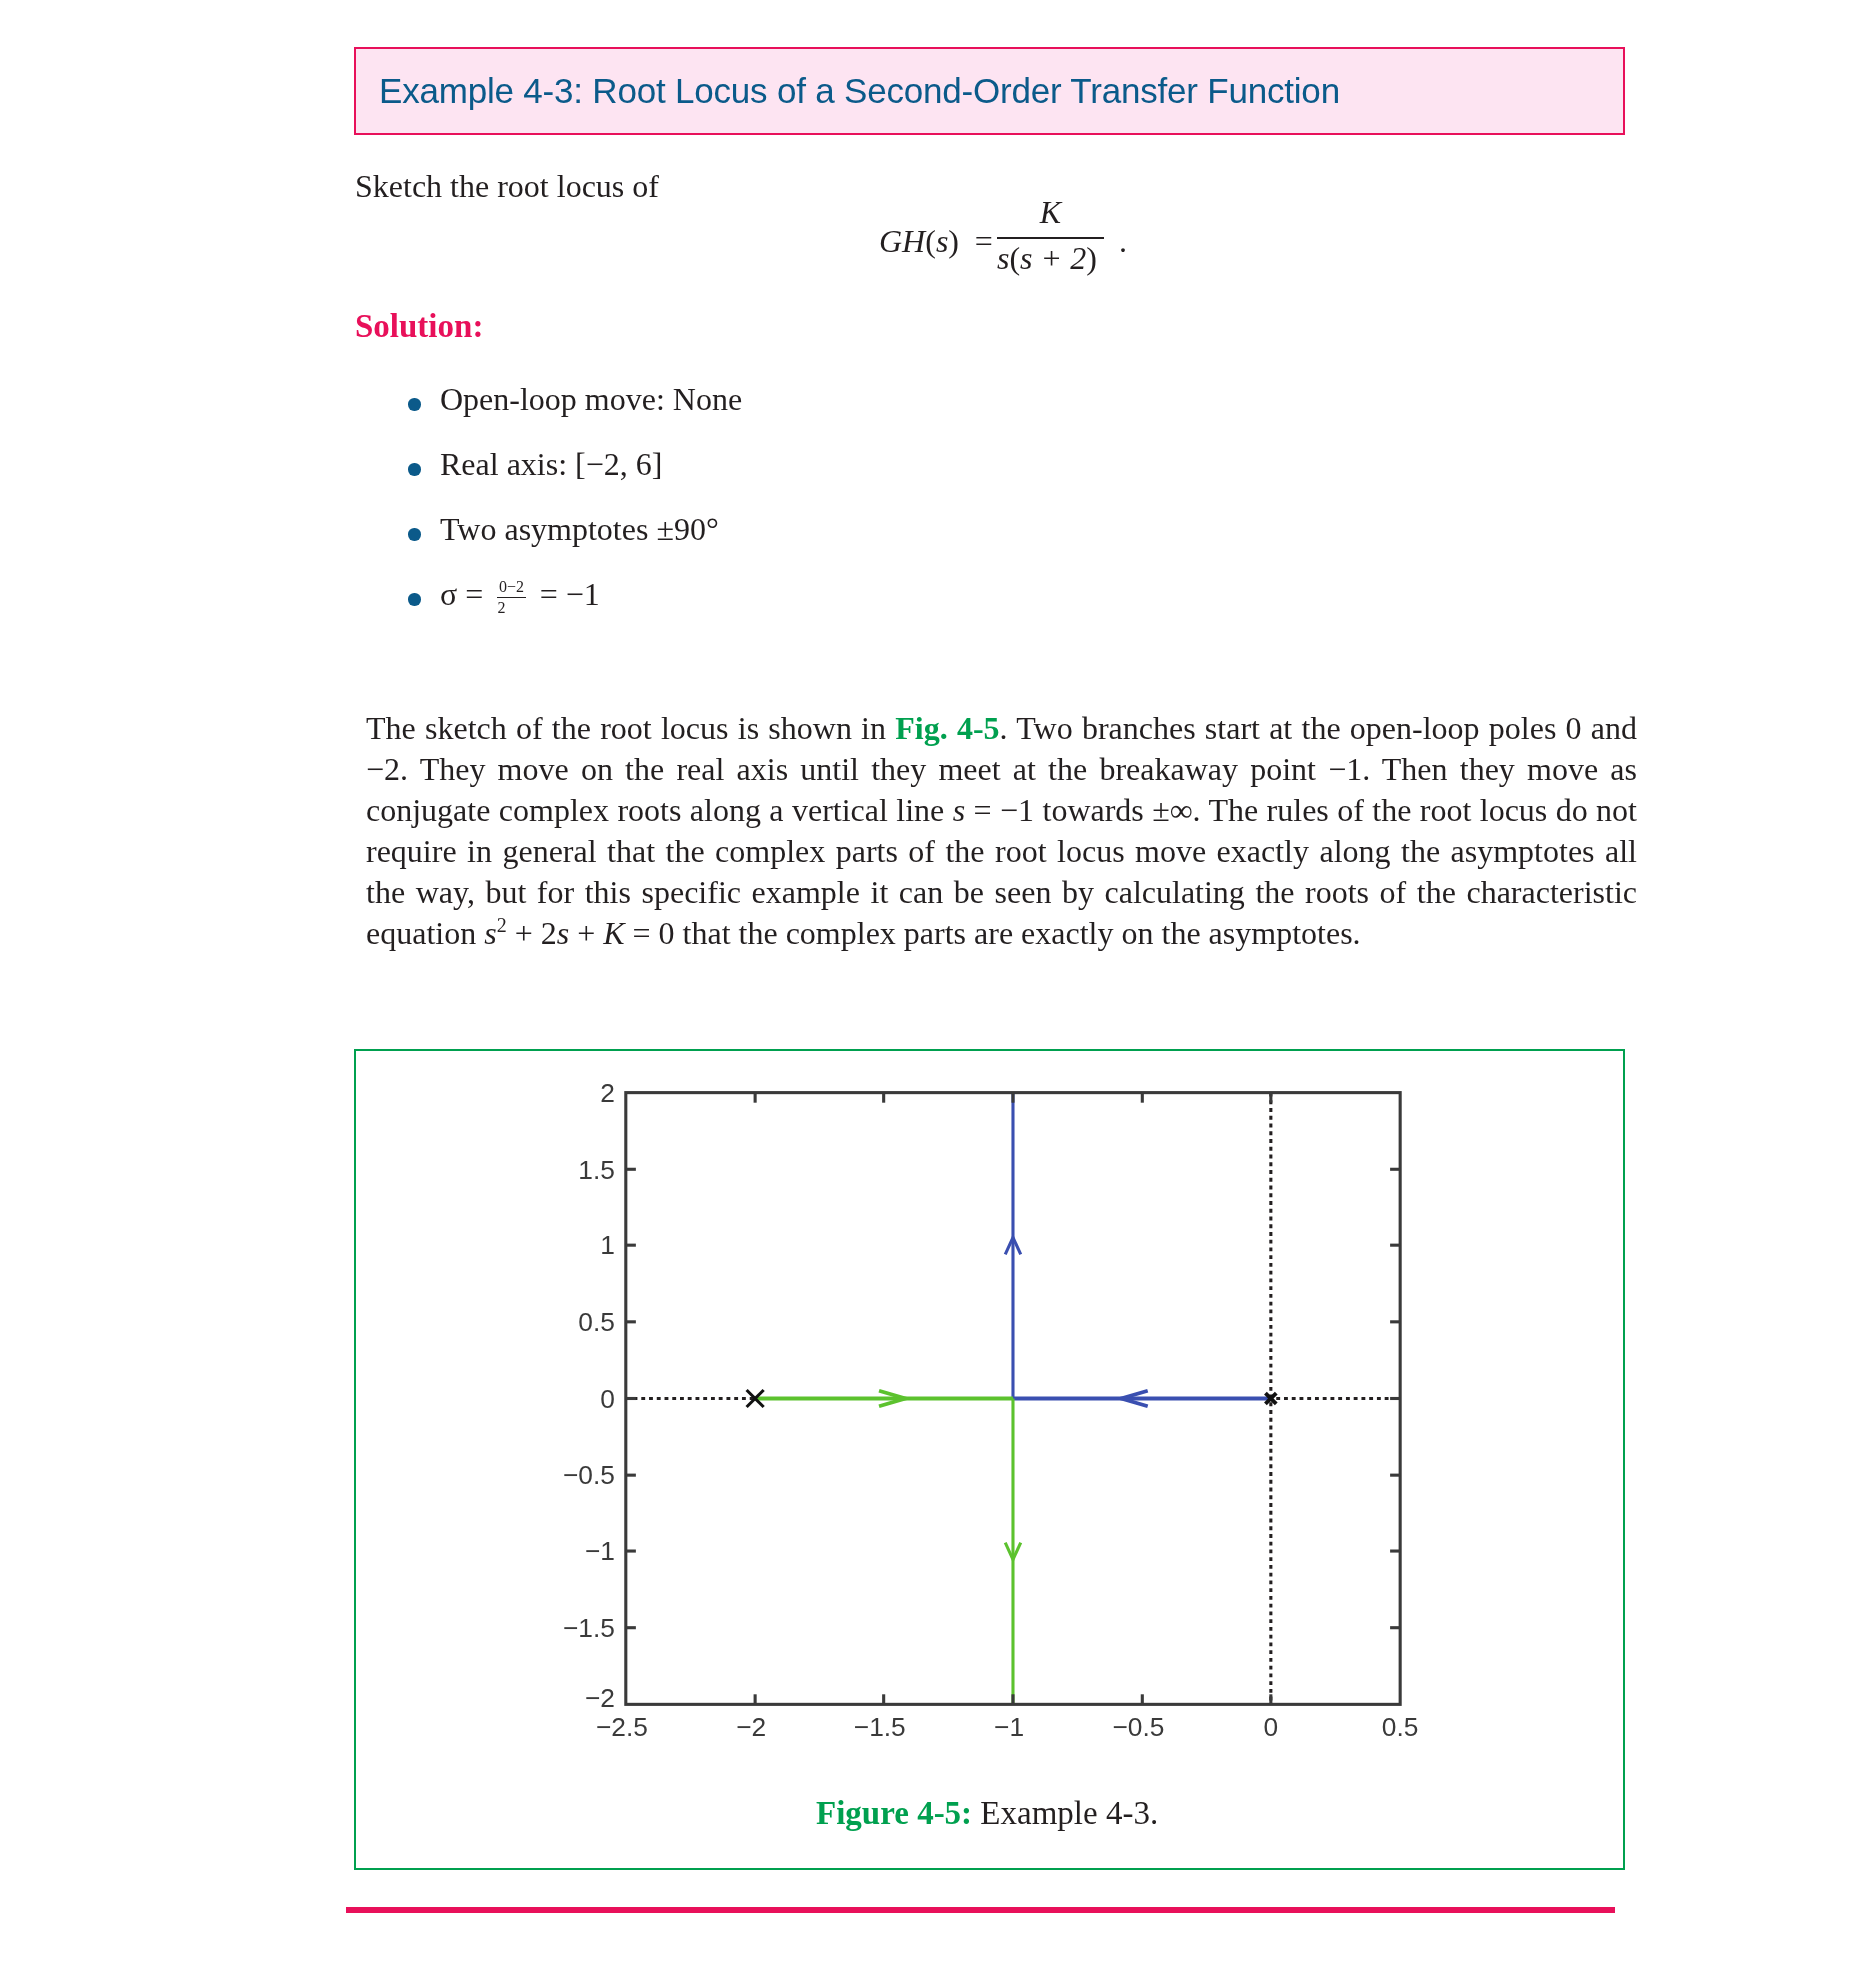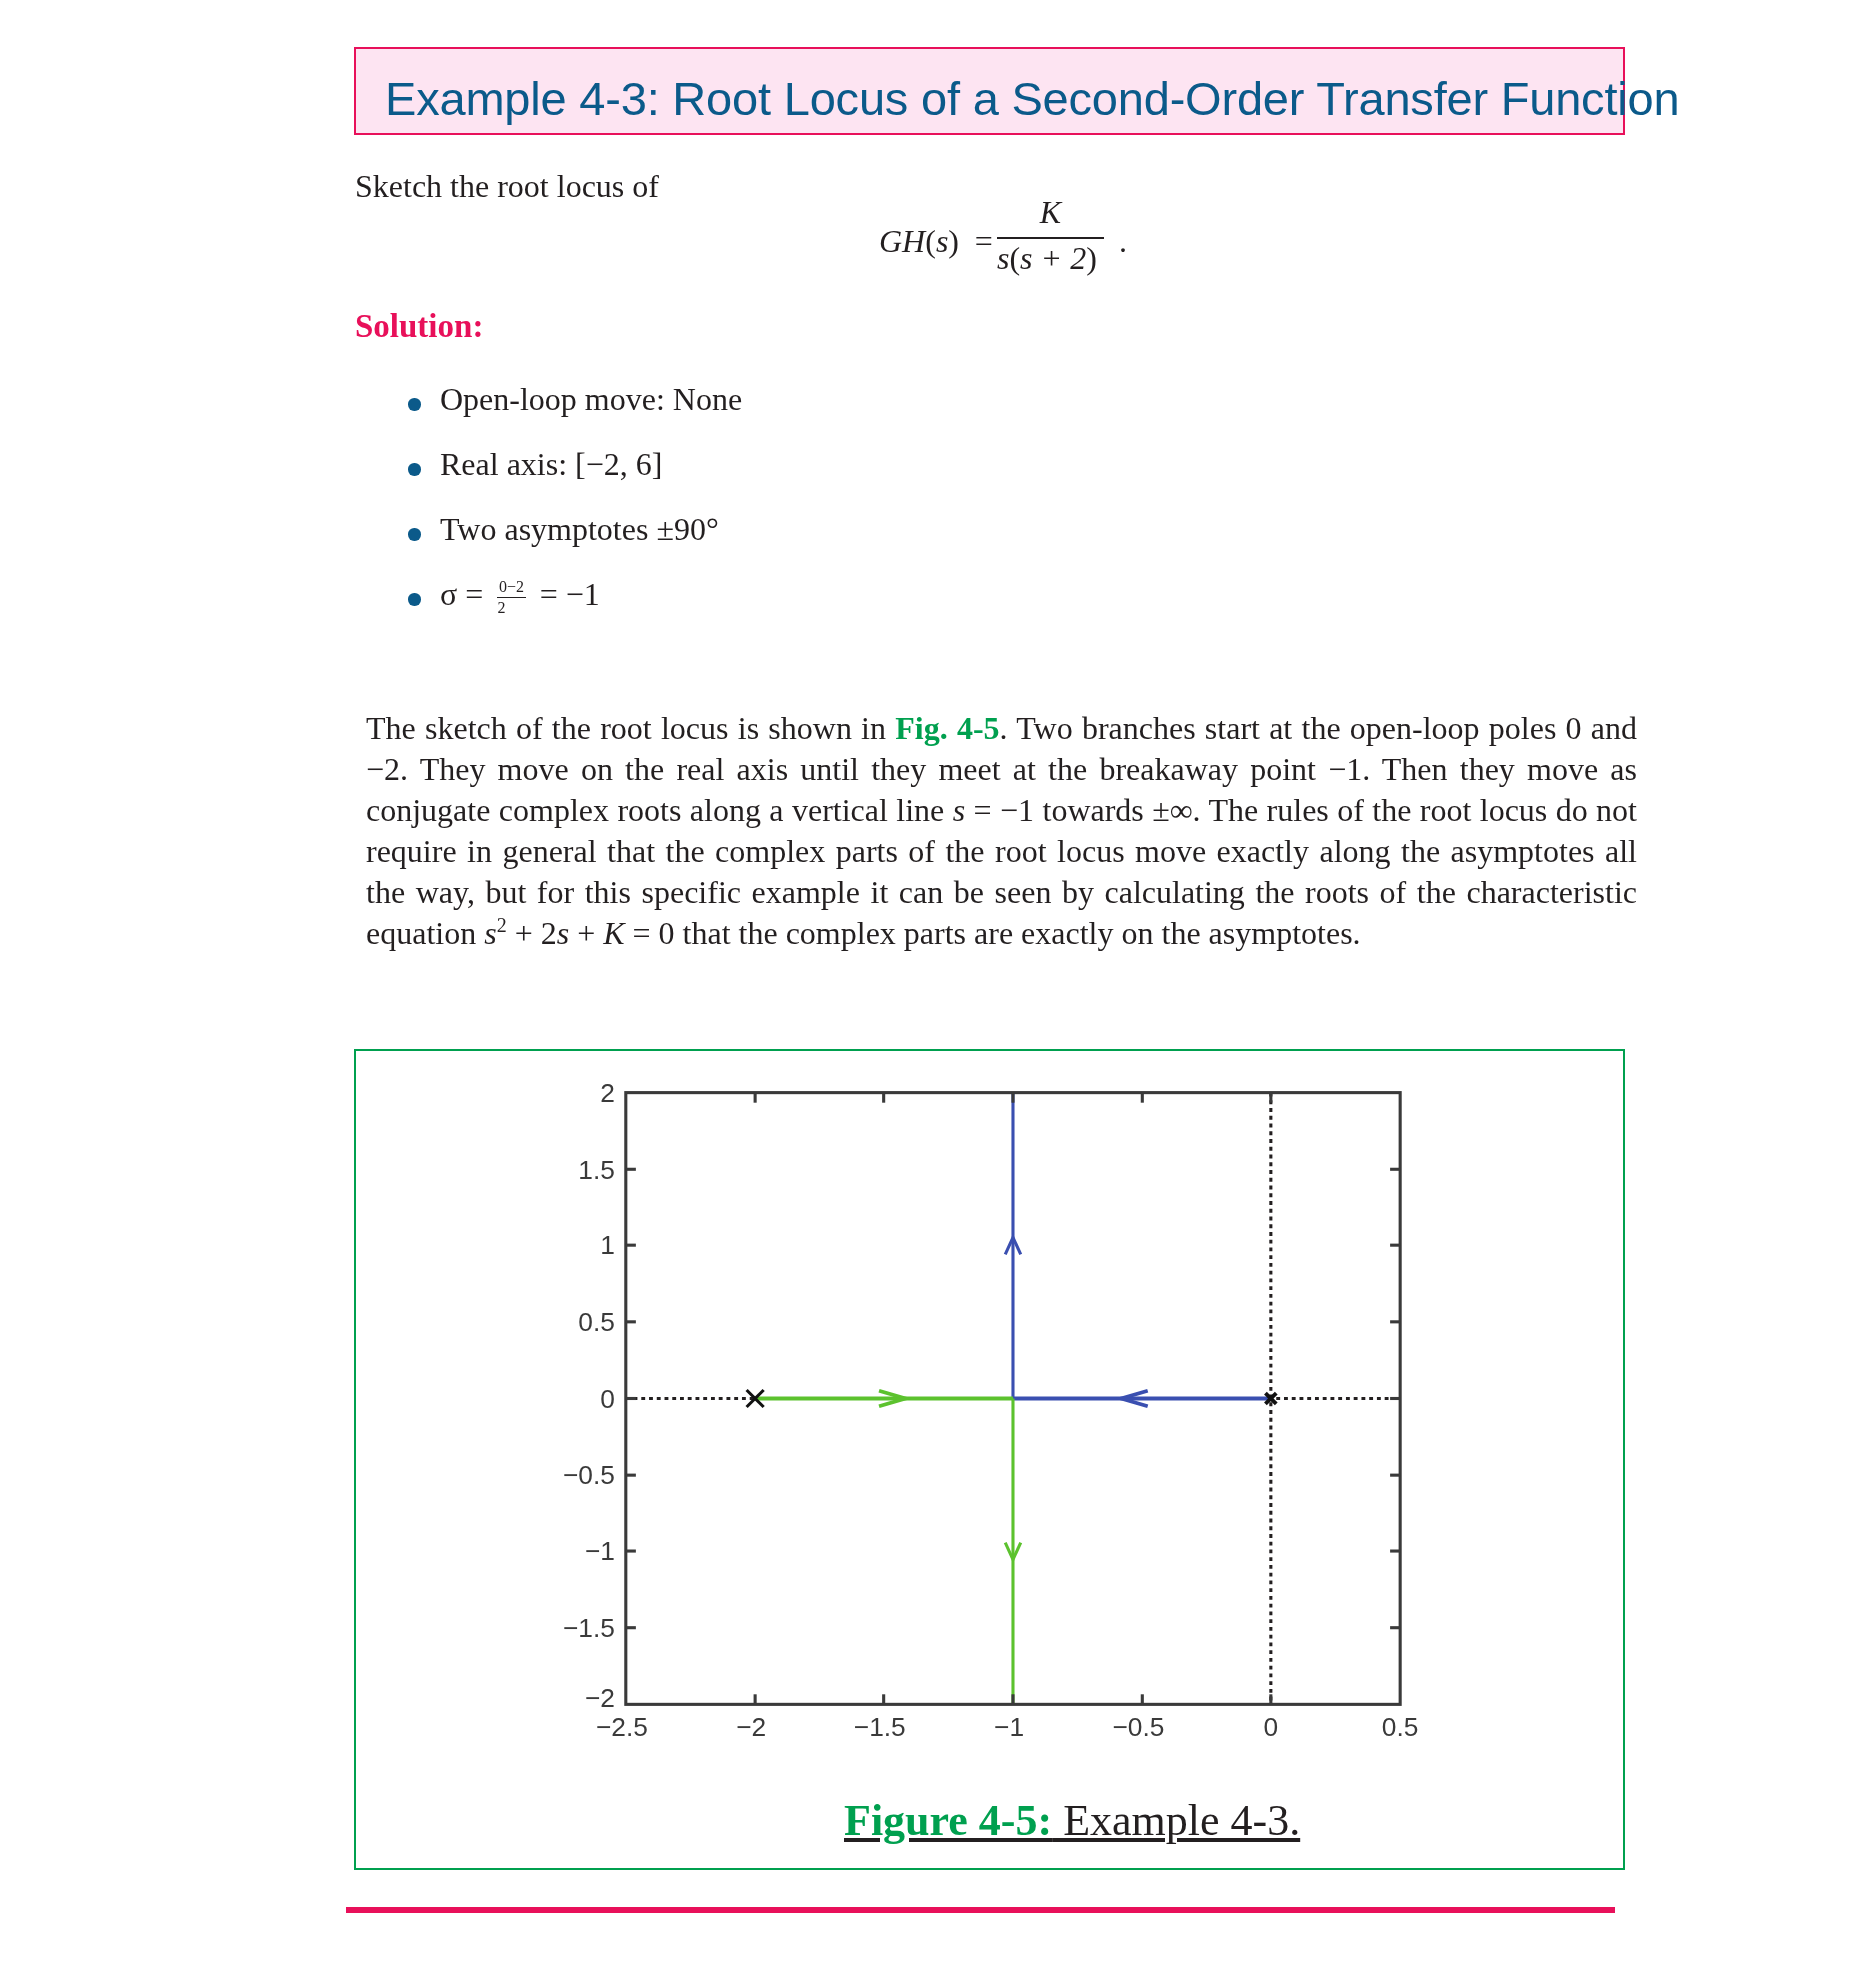--- a/index.html
+++ b/index.html
@@ -2,22 +2,22 @@
 <html style="font-size:12.4px"><head>
 <meta charset="utf-8">
 <style>
   html, body { margin: 0; padding: 0; background: #ffffff; }
   body { width: 1868px; height: 1963px; position: relative; overflow: hidden;
          font-family: "Liberation Serif", "DejaVu Serif", serif; color: #231f20; }
   .abs { position: absolute; }
 
   .header-box { left: 354px; top: 47px; width: 1267px; height: 84px;
     background: #fde4f2; border: 2.3px solid #e8105a; box-sizing: content-box; }
-  .header-title { position: absolute; left: 29px; top: 22px;
-    font-family: "Liberation Sans", "DejaVu Sans", sans-serif; font-size: 47px;
+  .header-title { position: absolute; left: 23px; top: 22px;
+    font-family: "Liberation Sans", "DejaVu Sans", sans-serif; font-size: 35px;
     color: #0b5a8a; white-space: nowrap; letter-spacing: -0.2px; }
 
   .body-text { font-size: 32px; line-height: 41px; white-space: nowrap; }
   .intro { left: 355px; top: 166px; }
 
   .eq { left: 861px; top: 194px; height: 85px; font-size: 32px; }
   .eq .lhs { position: absolute; left: 0; top: 29px; white-space: nowrap; font-style: italic; margin-left: 18px; }
   .eq .lhs .up { font-style: normal; }
   .eq .num { position: absolute; left: 136px; width: 107px; top: 0px; text-align: center; font-style: italic; }
   .eq .bar { position: absolute; left: 136px; top: 43px; width: 107px; height: 1.5px; background: #231f20; }
@@ -37,21 +37,21 @@
   .para { left: 366px; top: 708px; width: 1271px; font-size: 32px; line-height: 41px; text-align: justify; white-space: normal; }
   .para .fig-ref { color: #00a04f; font-weight: bold; }
   .para i { font-style: italic; }
   .para sup { font-size: 20px; line-height: 0; vertical-align: 11.6px; }
 
   .figure-box { left: 354px; top: 1049px; width: 1267px; height: 817px; border: 2.3px solid #00a04f; }
 
   .plot-svg { left: 0; top: 0; }
   .tick-label { font-family: "Liberation Sans", "DejaVu Sans", sans-serif; font-size: 34px; fill: #3a3a3a; }
 
-  .caption { left: 844px; top: 1795px; font-size: 44px; white-space: nowrap; text-decoration: underline; }
+  .caption { left: 816px; top: 1795px; font-size: 33px; white-space: nowrap; }
   .caption .cap-label { color: #00a04f; font-weight: bold; }
 
   .bottom-rule { left: 346px; top: 1907px; width: 1269px; height: 6.2px; background: #e8105a; }
 </style>
 </head>
 <body>
 
 <div class="abs header-box">
   <div class="header-title">Example 4-3:  Root Locus of a Second-Order Transfer Function</div>
 </div>

